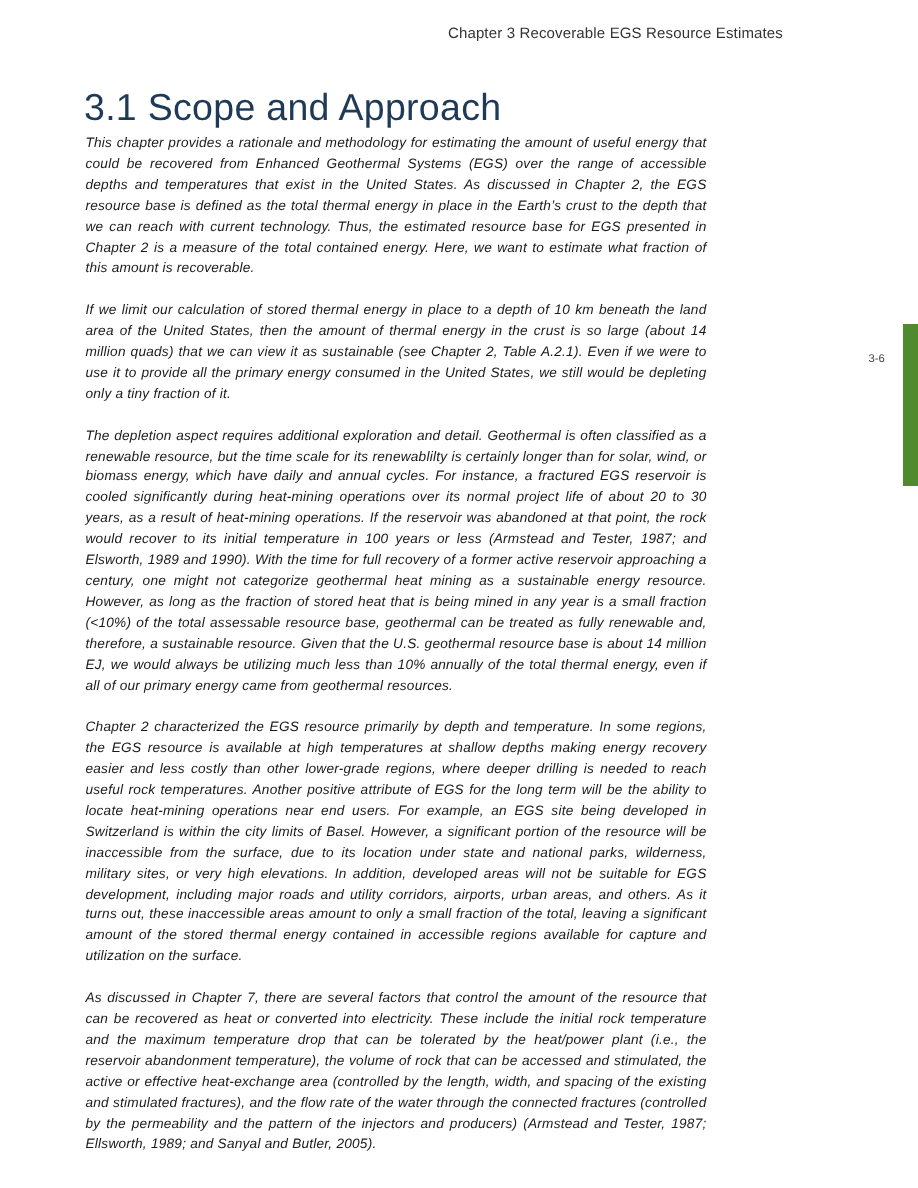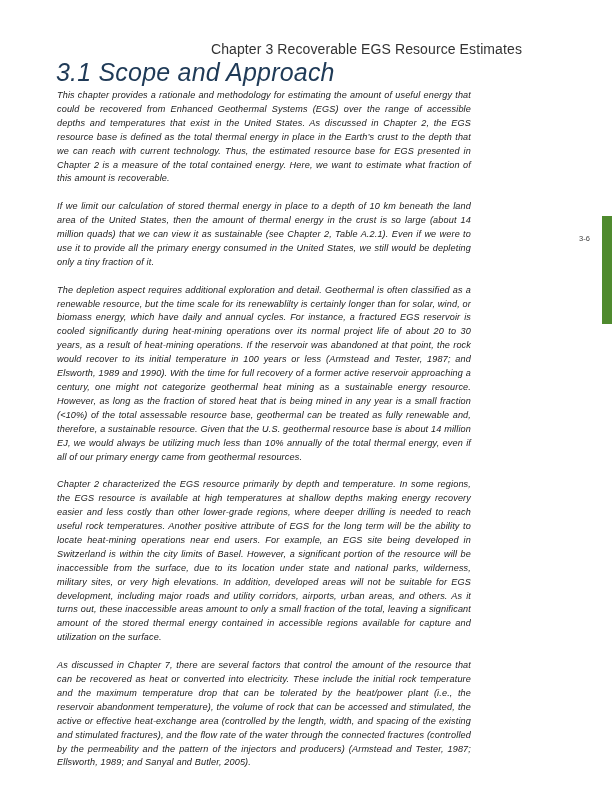--- a/index.html
+++ b/index.html
@@ -1,18 +1,18 @@
 <!DOCTYPE html>
 <html><head>
 <meta charset="utf-8">
 <style>
   html, body { margin: 0; padding: 0; background: #ffffff; }
   body { width: 612px; height: 792px; position: relative; overflow: hidden; font-family: "Liberation Sans", sans-serif; color: #1a1a1a; }
-  .running-header { position: absolute; top: 17px; right: 90px; font-size: 14px; color: #333; letter-spacing: 0.1px; white-space: nowrap; margin-top: 24px; }
-  .section-title { position: absolute; top: 58px; left: 56px; margin: 0; font-size: 25px; font-weight: normal; color: #1f3a57; letter-spacing: 0.2px; white-space: nowrap; font-style: italic; }
+  .running-header { position: absolute; top: 17px; right: 90px; font-size: 10px; color: #333; letter-spacing: 0.1px; white-space: nowrap; }
+  .section-title { position: absolute; top: 58px; left: 56px; margin: 0; font-size: 25px; font-weight: normal; color: #1f3a57; letter-spacing: 0.2px; white-space: nowrap; }
   .body-text { position: absolute; top: 89px; left: 57px; width: 414px; font-size: 9.1px; line-height: 13.9px; }
   .body-text p { margin: 0 0 13.9px 0; text-align: justify; letter-spacing: 0.15px; font-style: italic; }
   .page-number { position: absolute; top: 234px; left: 579px; font-size: 7.5px; color: #444; }
   .side-tab { position: absolute; top: 216px; left: 602px; width: 10px; height: 108px; background: #4f8a2e; }
 </style>
 </head>
 <body>
 
 <div class="running-header">Chapter 3  Recoverable EGS Resource Estimates</div>
 

